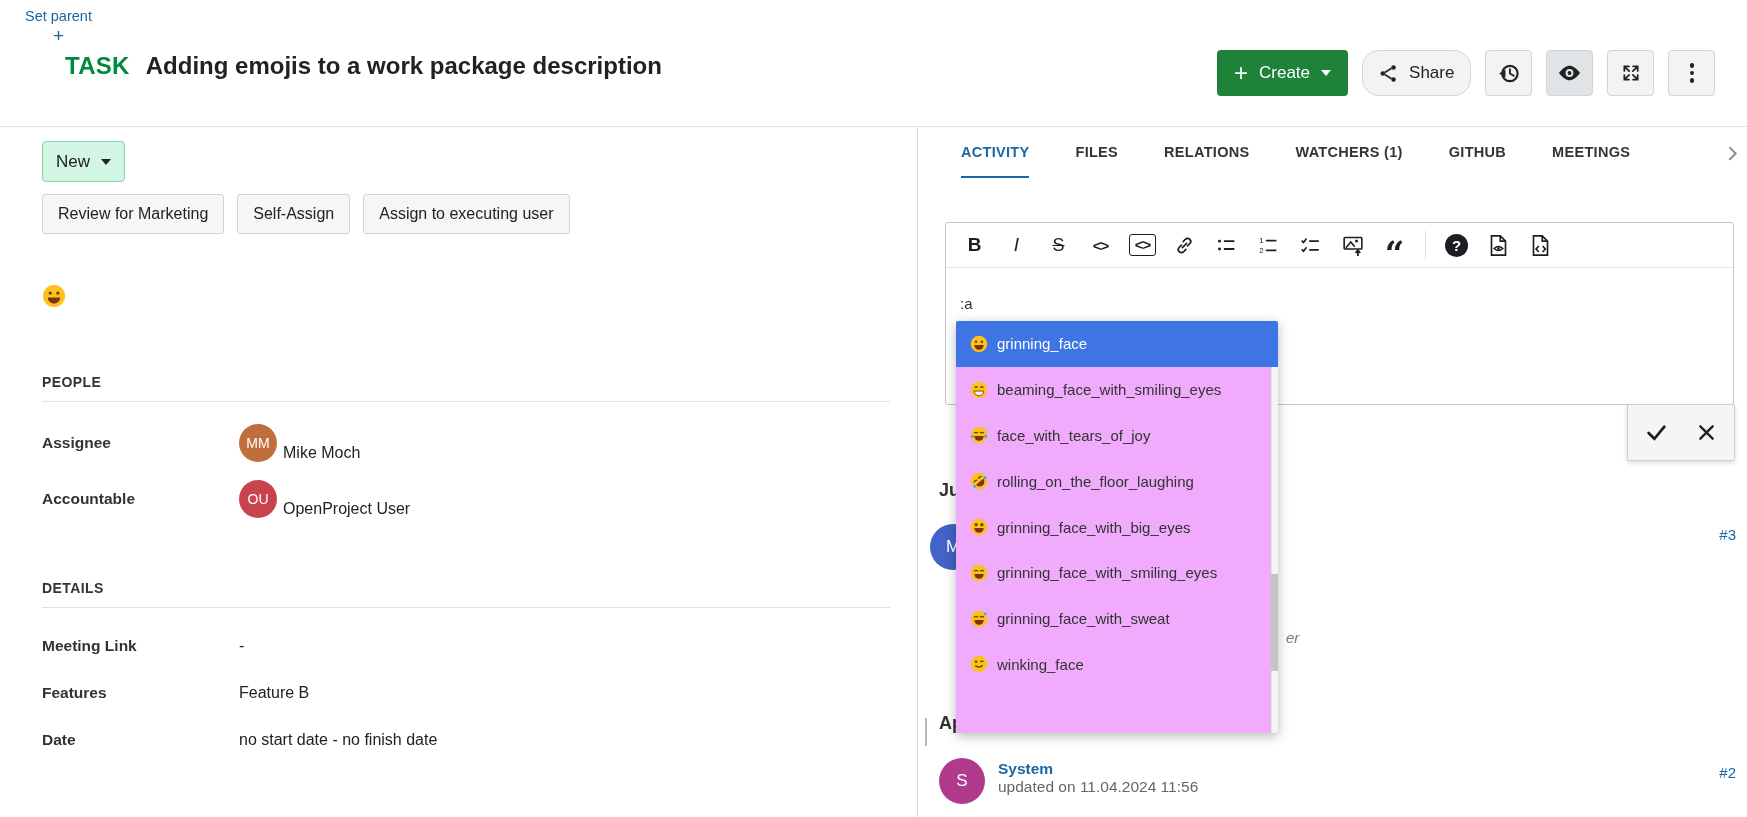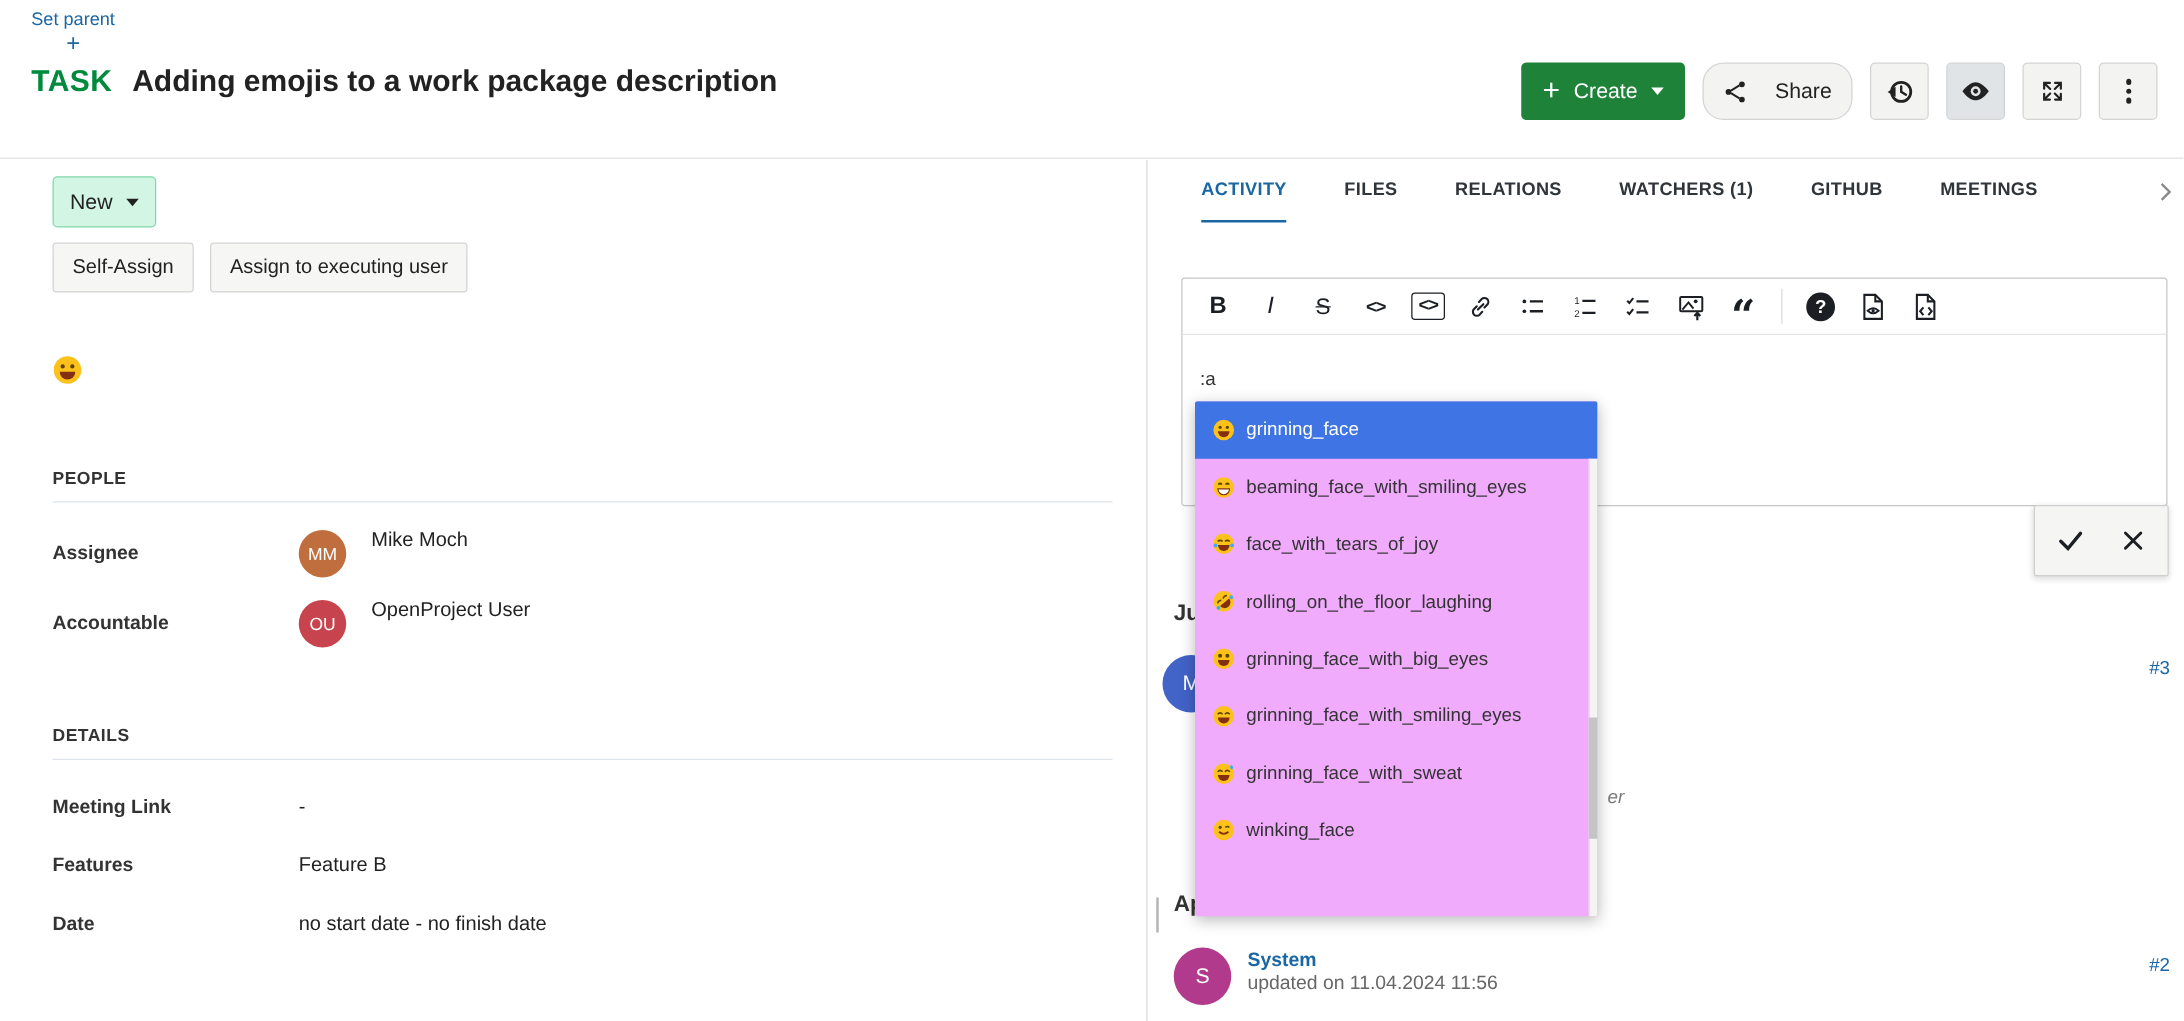--- a/index.html
+++ b/index.html
@@ -5,28 +5,28 @@
   * { box-sizing: border-box; margin: 0; padding: 0; }
   html,body { width:1747px; height:817px; }
   body { font-family:"Liberation Sans", sans-serif; background:#fff; color:#333; overflow:hidden; }
   .canvas { position:relative; width:1747px; height:817px; background:#fff; overflow:hidden; }
 
   
   .hdr { position:absolute; left:0; top:0; width:100%; height:127px; border-bottom:1px solid #e1e1e1; background:#fff; }
   .set-parent { position:absolute; left:25px; top:8px; font-size:14.5px; color:#1A67A3; text-decoration:none; display:flex; align-items:center; gap:5px; cursor:pointer;flex-direction:column; }
   .set-parent .plus { font-size:19px; font-weight:400; line-height:14px; }
   .title-row { position:absolute; left:25px; top:52px; display:flex; align-items:baseline; gap:16px; white-space:nowrap; }
-  .wp-type { color:#008A3D; font-weight:700; font-size:24px; letter-spacing:.3px; }
+  .wp-type { color:#008A3D; font-weight:700; font-size:24px; letter-spacing:.3px;margin-left:40px; }
   .wp-title { color:#222; font-weight:600; font-size:24px; }
   .hdr-actions { position:absolute; left:1217px; top:50px; display:flex; gap:14px; align-items:center; }
   .btn-create { height:46px; padding:0 17px; background:#1e8238; color:#fff; border:none; border-radius:4px; display:flex; align-items:center; gap:11px; font-size:17px; cursor:pointer; font-family:inherit; }
   .btn-create .plus { font-size:24px; font-weight:400; line-height:20px; }
   .caret { width:0; height:0; border-left:5px solid transparent; border-right:5px solid transparent; border-top:6px solid currentColor; display:inline-block; }
   .btn-gray { height:46px; background:#f3f3f2; border:1px solid #d4d4d4; border-radius:4px; color:#222; display:flex; align-items:center; justify-content:center; cursor:pointer; font-family:inherit; }
-  .btn-share { padding:16px 16px; gap:22px; font-size:17px;border-radius:17px; }
+  .btn-share { padding:16px 16px; gap:11px; font-size:17px;border-radius:17px; }
   .btn-ico { width:47px; }
   .btn-ico.active { background:#e1e4e6; }
   .kebab { display:flex; flex-direction:column; gap:3px; }
   .kebab i { width:4.5px; height:4.5px; border-radius:50%; background:#222; }
 
   
   .left-panel { position:absolute; left:0; top:128px; width:917px; height:700px; padding-left:42px; overflow:hidden; }
   .status-row { margin-top:13px; display:flex; align-items:center; gap:18px; }
   .status-chip { background:#d3f5e3; border:1px solid #7fd7ab; border-radius:4px; height:41px; padding:0 13px; display:inline-flex; align-items:center; gap:11px; font-size:17px; color:#222; cursor:pointer; font-family:inherit; }
   .meta-line { font-size:15px; color:#333; }
@@ -35,21 +35,21 @@
   .wf-btn { height:40px; padding:0 15px; background:#f6f6f5; border:1px solid #d4d4d4; border-radius:3px; font-size:16px; color:#222; cursor:pointer; font-family:inherit; }
   .desc-emoji { margin-top:50px; width:24px; height:24px; }
   .section-h { margin-top:66px; font-size:14px; font-weight:700; color:#333; letter-spacing:.4px; }
   .section-h.details { margin-top:62px; }
   .section-div { border-bottom:1px solid #dde3e9; margin:11px 27px 0 0; }
   .attr-row { display:grid; grid-template-columns:197px 1fr; align-items:center; margin-right:27px; }
   .attr-row.first { margin-top:22px; }
   .attr-row.second { margin-top:18px; }
   .attr-row.plain { margin-top:29px; align-items:start; }
   .attr-label { font-weight:700; font-size:15.5px; color:#333; }
-  .person { display:flex; align-items:flex-start; gap:20px; font-size:16px; color:#222; cursor:pointer; }
+  .person { display:flex; align-items:flex-end; gap:6px; font-size:16px; color:#222; cursor:pointer; }
   .avatar36 { width:38px; height:38px; border-radius:50%; color:#fff; font-size:14px; display:flex; align-items:center; justify-content:center; flex:none; }
   .attr-value { font-size:16px; color:#222; }
 
   
   .v-div { position:absolute; left:917px; top:128px; bottom:0; width:1px; background:#d9d9d9; }
   .right-panel { position:absolute; left:918px; top:128px; right:0; bottom:0; }
   .tabs { display:flex; gap:46px; padding-left:43px; height:50px; align-items:stretch; }
   .tab { font-size:14.5px; font-weight:700; color:#30353a; letter-spacing:.3px; display:flex; align-items:center; border-bottom:2px solid transparent; cursor:pointer; white-space:nowrap; }
   .tab.active { color:#1A67A3; border-color:#1A67A3; }
   .tabs-chevron { position:absolute; right:9px; top:17px; color:#8a8a8a; cursor:pointer; }
@@ -168,20 +168,21 @@
 
   <div class="left-panel">
     <div class="status-row">
       <button class="status-chip">
         <span>New</span>
         <span class="caret"></span>
       </button>
     </div>
 
     <div class="workflow-row">
+      <button class="wf-btn">Review for Marketing</button>
       <button class="wf-btn">Self-Assign</button>
       <button class="wf-btn">Assign to executing user</button>
     </div>
 
     <div class="desc-emoji">
       <svg viewBox="0 0 20 20" width="24" height="24">
           <circle cx="10" cy="10" r="9.2" fill="#fcc21b"></circle>
           <circle cx="6.8" cy="7.6" r="1.4" fill="#5f4206"></circle>
           <circle cx="13.2" cy="7.6" r="1.4" fill="#5f4206"></circle>
           <path d="M4.8 11.2a5.2 5.2 0 0 0 10.4 0z" fill="#82300f"></path>

